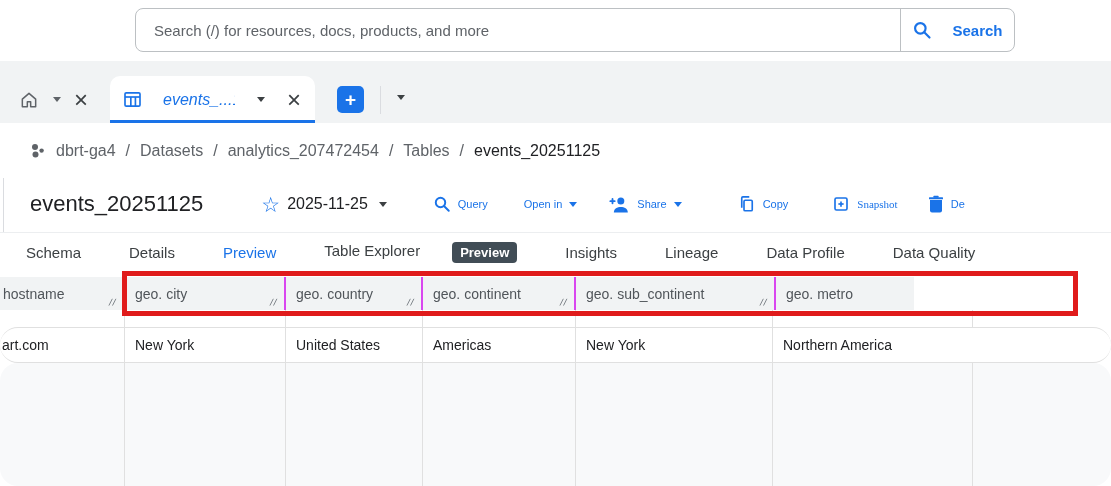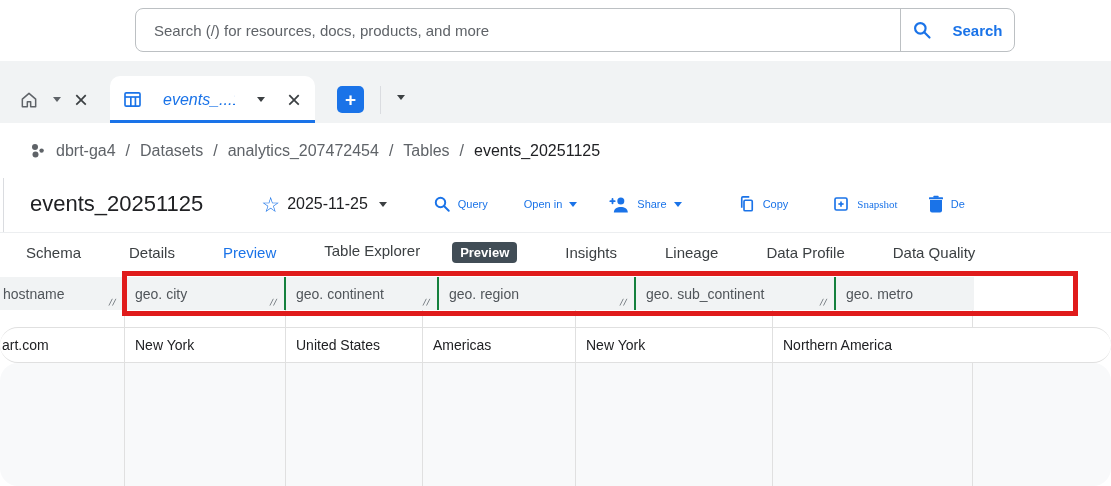--- a/index.html
+++ b/index.html
@@ -69,21 +69,21 @@
              font-size:15px; font-weight:500; color:#3c4043; white-space:nowrap; }
   .subtab { margin-right:48px; cursor:pointer; }
   .subtab-active { color:#1a73e8; }
   .te-group { display:flex; align-items:flex-start; gap:32px; margin-right:48px; }
   .badge { background:#414d56; color:#fff; font-size:13px; font-weight:700; padding:4px 8px;
            border-radius:4px; line-height:1; }
 
   
   .grid-header { position:absolute; top:277px; left:0; width:1111px; height:33px; display:flex; }
   .th { position:relative; background:#f1f3f4; display:flex; align-items:center; padding-left:10px;
-        font-size:14px; color:#50555a; border-right:2px solid #15803d; }
+        font-size:14px; color:#50555a; border-right:2px solid #d946ef; }
   .th:last-child { border-right:none; }
   .th .resize { position:absolute; right:6px; bottom:4px; }
   .c0 { width:125px; } .c1 { width:161px; } .c2 { width:137px; } .c3 { width:153px; }
   .c4 { width:197px; } .c5 { width:200px; } .c6 { width:138px; }
   .th.c0 { padding-left:3px; }
 
   .grid-body { position:absolute; top:310px; left:0; width:1111px; height:176px; display:flex;
                flex-direction:column; }
   .grid-row { display:flex; width:1111px;border-radius:18px; }
   .spacer-row { height:17px; background:#fff; }
@@ -256,29 +256,29 @@
         <line x1="5" y1="9.5" x2="8.8" y2="2" stroke="#80868b" stroke-width="1.1"></line>
       </svg>
     </div>
     <div class="th c1">
       <span>geo. city</span>
       <svg class="resize" width="9" height="9" viewBox="0 0 10 10">
         <line x1="1" y1="9.5" x2="4.8" y2="2" stroke="#80868b" stroke-width="1.1"></line>
         <line x1="5" y1="9.5" x2="8.8" y2="2" stroke="#80868b" stroke-width="1.1"></line>
       </svg>
     </div>
+    <div class="th c2">
+      <span>geo. country</span>
+      <svg class="resize" width="9" height="9" viewBox="0 0 10 10">
+        <line x1="1" y1="9.5" x2="4.8" y2="2" stroke="#80868b" stroke-width="1.1"></line>
+        <line x1="5" y1="9.5" x2="8.8" y2="2" stroke="#80868b" stroke-width="1.1"></line>
+      </svg>
+    </div>
     <div class="th c3">
       <span>geo. continent</span>
-      <svg class="resize" width="9" height="9" viewBox="0 0 10 10">
-        <line x1="1" y1="9.5" x2="4.8" y2="2" stroke="#80868b" stroke-width="1.1"></line>
-        <line x1="5" y1="9.5" x2="8.8" y2="2" stroke="#80868b" stroke-width="1.1"></line>
-      </svg>
-    </div>
-    <div class="th c4">
-      <span>geo. region</span>
       <svg class="resize" width="9" height="9" viewBox="0 0 10 10">
         <line x1="1" y1="9.5" x2="4.8" y2="2" stroke="#80868b" stroke-width="1.1"></line>
         <line x1="5" y1="9.5" x2="8.8" y2="2" stroke="#80868b" stroke-width="1.1"></line>
       </svg>
     </div>
     <div class="th c5">
       <span>geo. sub_continent</span>
       <svg class="resize" width="9" height="9" viewBox="0 0 10 10">
         <line x1="1" y1="9.5" x2="4.8" y2="2" stroke="#80868b" stroke-width="1.1"></line>
         <line x1="5" y1="9.5" x2="8.8" y2="2" stroke="#80868b" stroke-width="1.1"></line>

